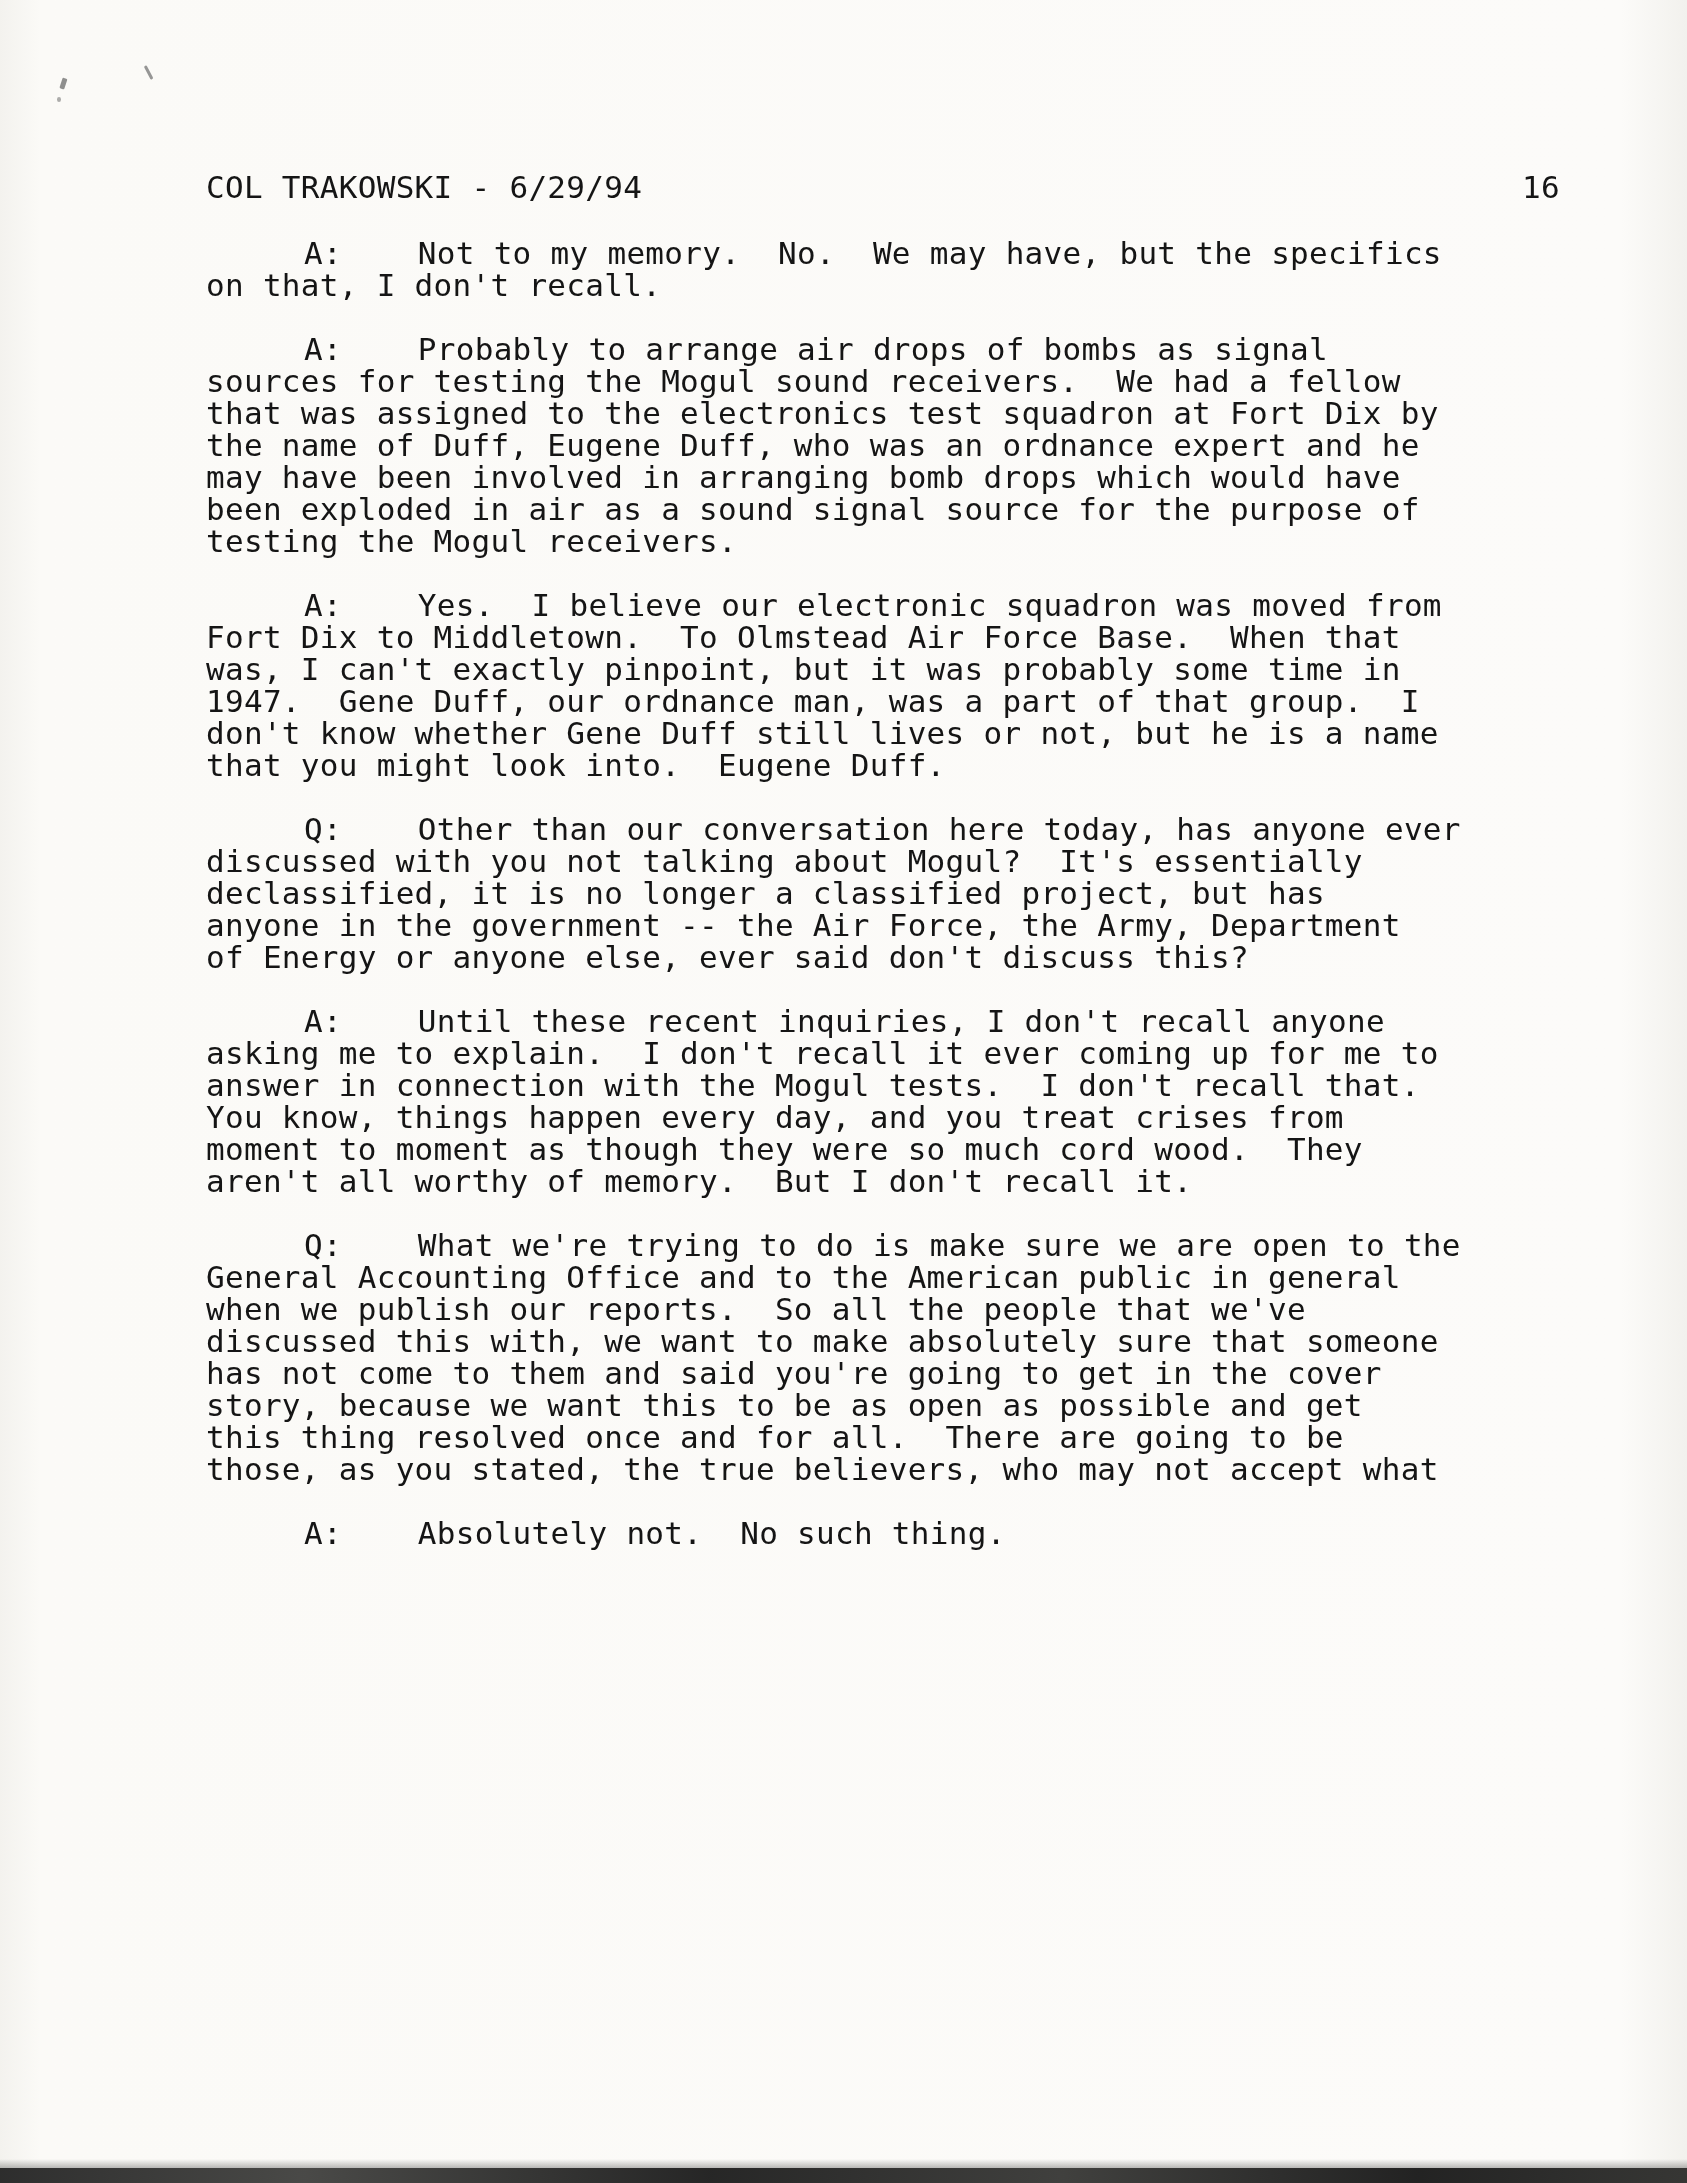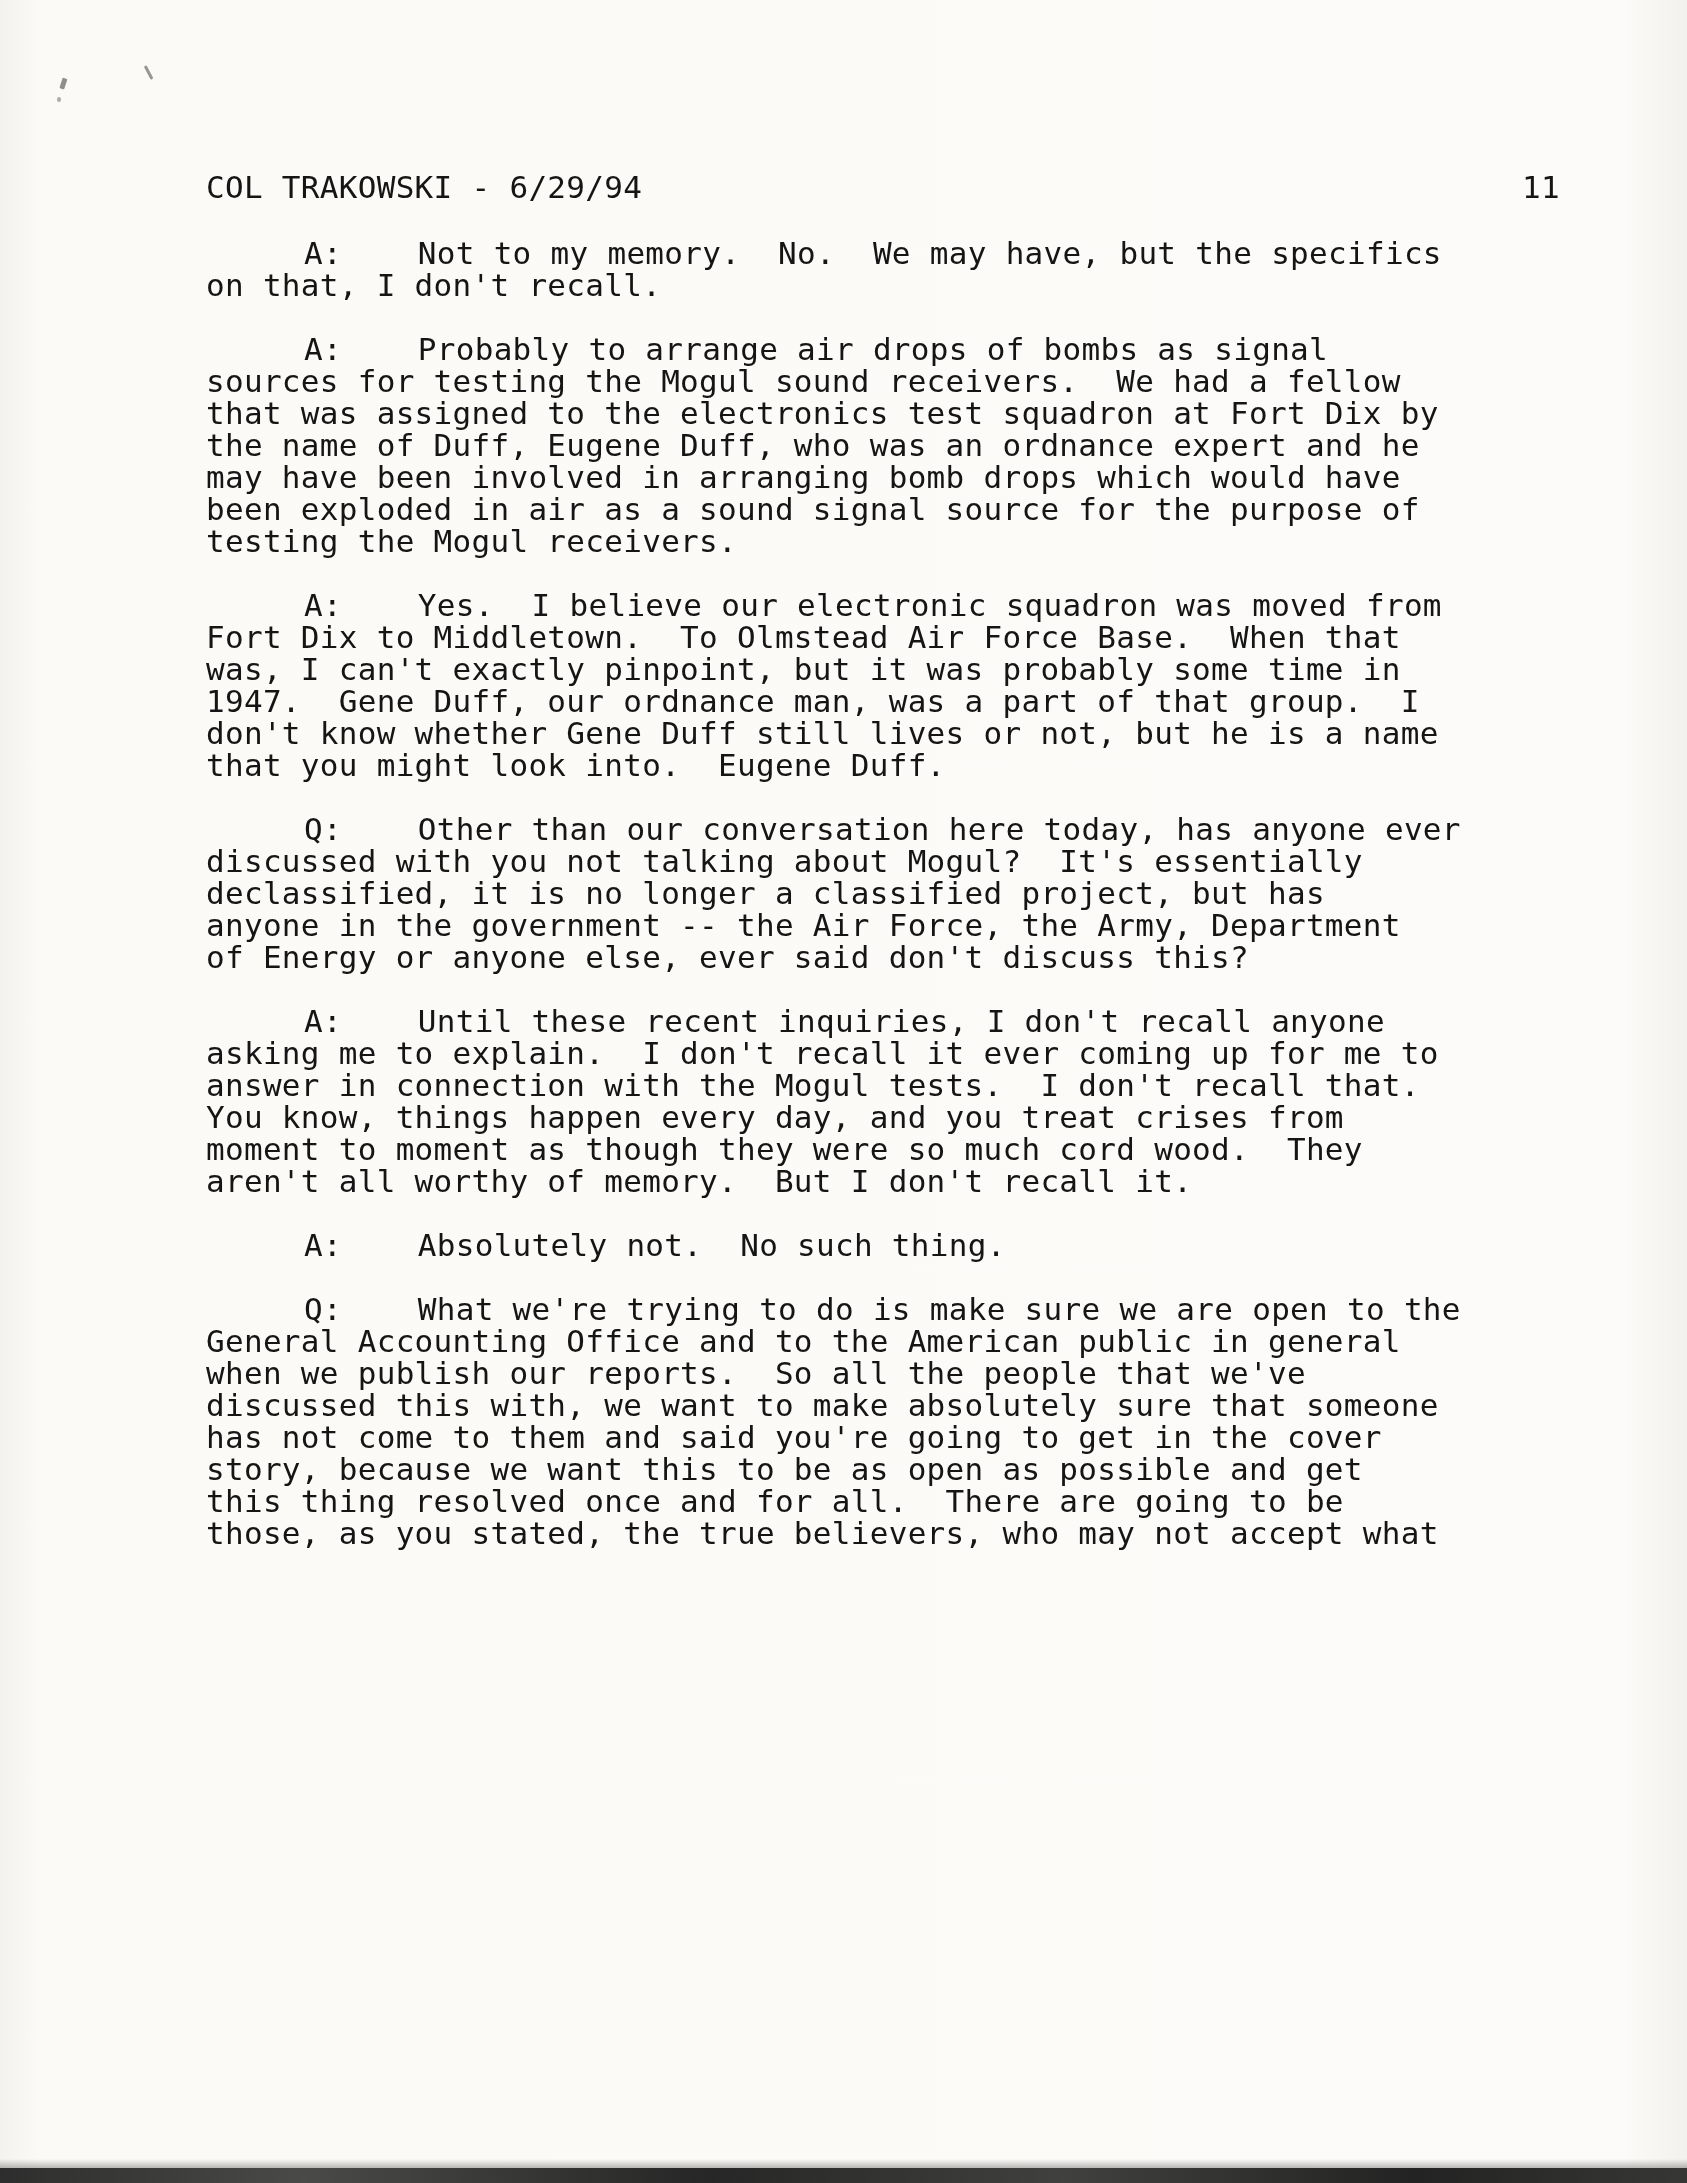--- a/index.html
+++ b/index.html
@@ -74,21 +74,21 @@
 <body>
 
 <div class="page">
 
   <span class="scan-mark mark-a"></span>
   <span class="scan-mark mark-b"></span>
   <span class="scan-mark mark-c"></span>
 
   <div class="header typewriter">
     <span class="title">COL TRAKOWSKI - 6/29/94</span>
-    <span class="pageno">11</span>
+    <span class="pageno">16</span>
   </div>
 
   <div class="content typewriter">
     <p>A:    Not to my memory.  No.  We may have, but the specifics
 on that, I don't recall.</p>
     <p>A:    Probably to arrange air drops of bombs as signal
 sources for testing the Mogul sound receivers.  We had a fellow
 that was assigned to the electronics test squadron at Fort Dix by
 the name of Duff, Eugene Duff, who was an ordnance expert and he
 may have been involved in arranging bomb drops which would have
@@ -104,28 +104,28 @@
 discussed with you not talking about Mogul?  It's essentially
 declassified, it is no longer a classified project, but has
 anyone in the government -- the Air Force, the Army, Department
 of Energy or anyone else, ever said don't discuss this?</p>
     <p>A:    Until these recent inquiries, I don't recall anyone
 asking me to explain.  I don't recall it ever coming up for me to
 answer in connection with the Mogul tests.  I don't recall that.
 You know, things happen every day, and you treat crises from
 moment to moment as though they were so much cord wood.  They
 aren't all worthy of memory.  But I don't recall it.</p>
-    <p>A:    Absolutely not.  No such thing.</p>
     <p>Q:    What we're trying to do is make sure we are open to the
 General Accounting Office and to the American public in general
 when we publish our reports.  So all the people that we've
 discussed this with, we want to make absolutely sure that someone
 has not come to them and said you're going to get in the cover
 story, because we want this to be as open as possible and get
 this thing resolved once and for all.  There are going to be
 those, as you stated, the true believers, who may not accept what</p>
+    <p>A:    Absolutely not.  No such thing.</p>
   </div>
 
   <div class="bottom-haze"></div>
   <div class="bottom-edge"></div>
 
 </div>
 
 
 </body></html>

